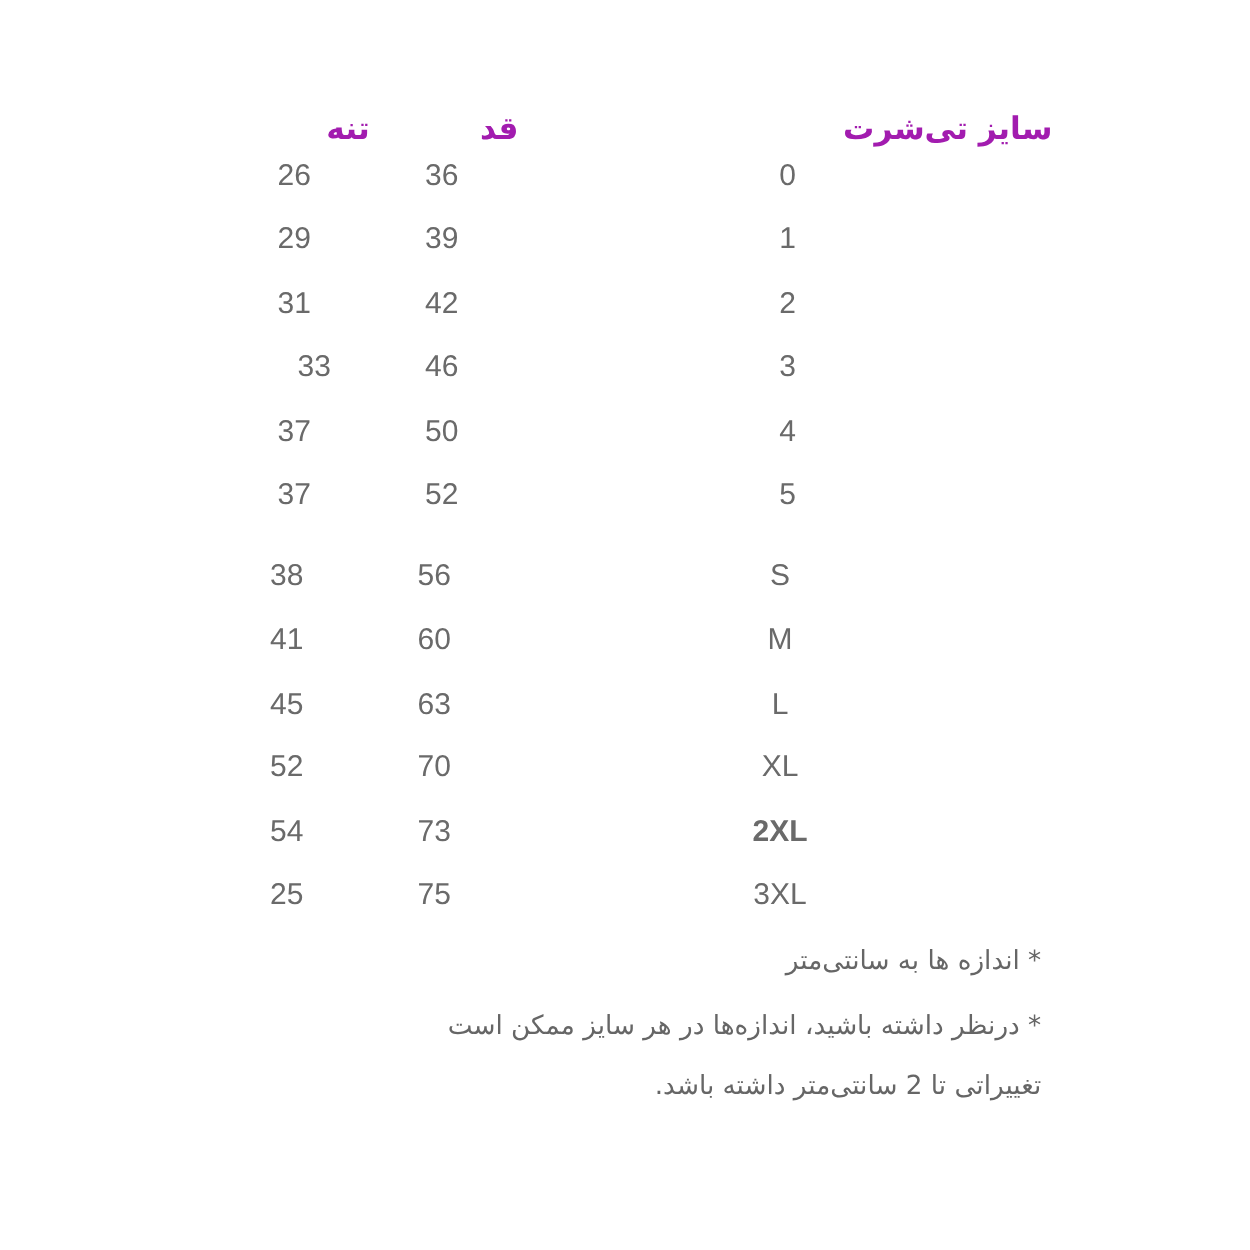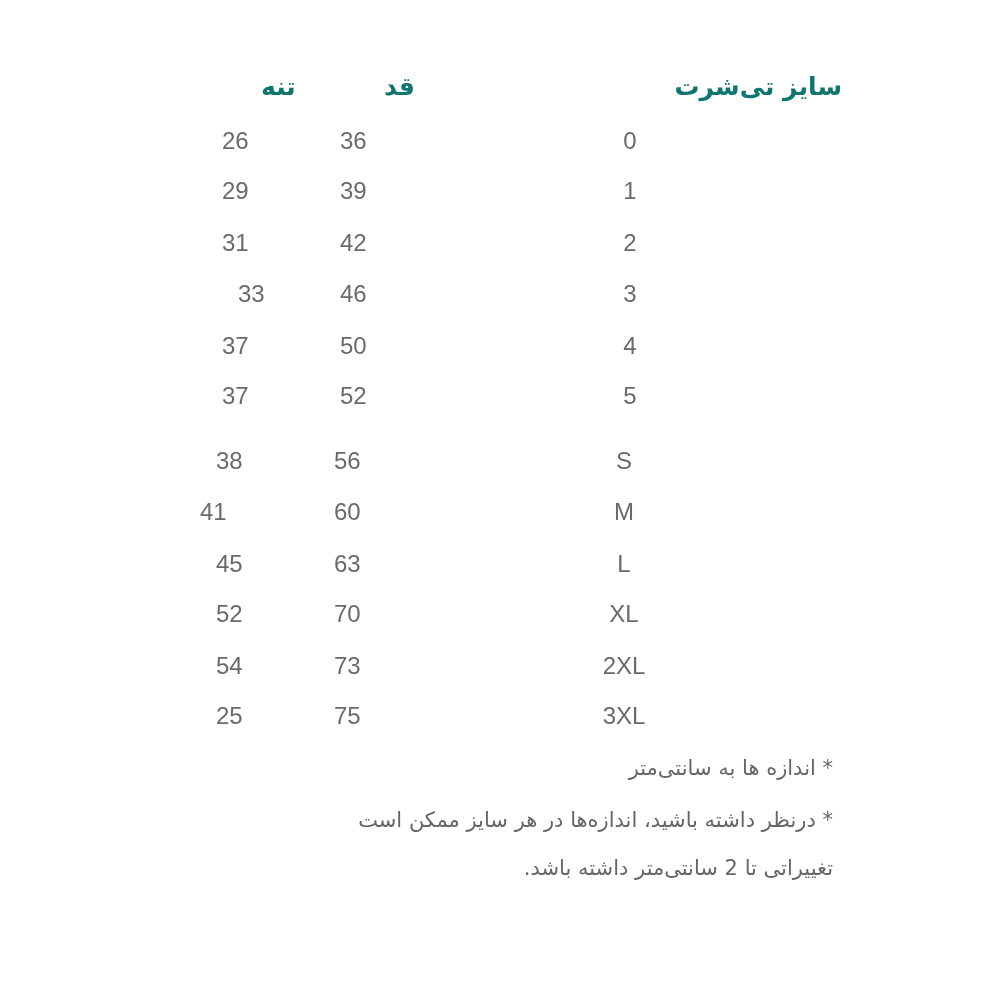--- a/index.html
+++ b/index.html
@@ -1,19 +1,19 @@
 <!DOCTYPE html>
 <html><head>
 <meta charset="utf-8">
 <style>
   html, body { margin:0; padding:0; background:#ffffff; }
   body { width:1000px; height:1000px; position:relative; overflow:hidden;
          font-family:"Liberation Sans", "DejaVu Sans", sans-serif; color:#666666; }
   .abs { position:absolute; white-space:nowrap; }
-  .hdr { font-family:"DejaVu Sans", sans-serif; font-weight:bold; font-size:25px; color:#0f766e; direction:rtl; }
+  .hdr { font-family:"DejaVu Sans", sans-serif; font-weight:bold; font-size:25px; color:#a21caf; direction:rtl;margin-top:16px; }
   .num { font-size:24px; line-height:36px; color:#6a6a6a; }
   .cell-c { text-align:center; }
   .note { font-family:"DejaVu Sans", sans-serif; font-size:21px; color:#666666; direction:rtl; text-align:center; right:167px; }
 </style>
 </head>
 <body>
 
 <div>
 
   <div class="abs hdr" style="right:158px; top:72px;">سایز تی‌شرت</div>
@@ -50,38 +50,38 @@
     <div class="abs num" style="left:340px; top:378px;">52</div>
     <div class="abs num cell-c" style="left:600px; width:60px; top:378px;">5</div>
   </div>
 
   <div>
     <div class="abs num" style="left:216px; top:443px;">38</div>
     <div class="abs num" style="left:334px; top:443px;text-align:right;">56</div>
     <div class="abs num cell-c" style="left:584px; width:80px; top:443px;">S</div>
   </div>
   <div>
-    <div class="abs num" style="left:200px; top:494px;">41</div>
+    <div class="abs num" style="left:216px; top:494px;">41</div>
     <div class="abs num" style="left:334px; top:494px;">60</div>
     <div class="abs num cell-c" style="left:584px; width:80px; top:494px;">M</div>
   </div>
   <div>
     <div class="abs num" style="left:216px; top:546px;">45</div>
     <div class="abs num" style="left:334px; top:546px;">63</div>
     <div class="abs num cell-c" style="left:584px; width:80px; top:546px;">L</div>
   </div>
   <div>
     <div class="abs num" style="left:216px; top:596px;">52</div>
     <div class="abs num" style="left:334px; top:596px;">70</div>
     <div class="abs num cell-c" style="left:584px; width:80px; top:596px;">XL</div>
   </div>
   <div>
     <div class="abs num" style="left:216px; top:648px;">54</div>
     <div class="abs num" style="left:334px; top:648px;">73</div>
-    <div class="abs num cell-c" style="left:584px; width:80px; top:648px;">2XL</div>
+    <div class="abs num cell-c" style="left:584px; width:80px; top:648px;font-weight:bold;">2XL</div>
   </div>
   <div>
     <div class="abs num" style="left:216px; top:698px;">25</div>
     <div class="abs num" style="left:334px; top:698px;">75</div>
     <div class="abs num cell-c" style="left:584px; width:80px; top:698px;">3XL</div>
   </div>
 
   <div class="abs note" style="top:756px;">* اندازه ها به سانتی‌متر</div>
   <div class="abs note" style="top:808px;">* درنظر داشته باشید، اندازه‌ها در هر سایز ممکن است</div>
   <div class="abs note" style="top:856px;">تغییراتی تا 2 سانتی‌متر داشته باشد.</div>

